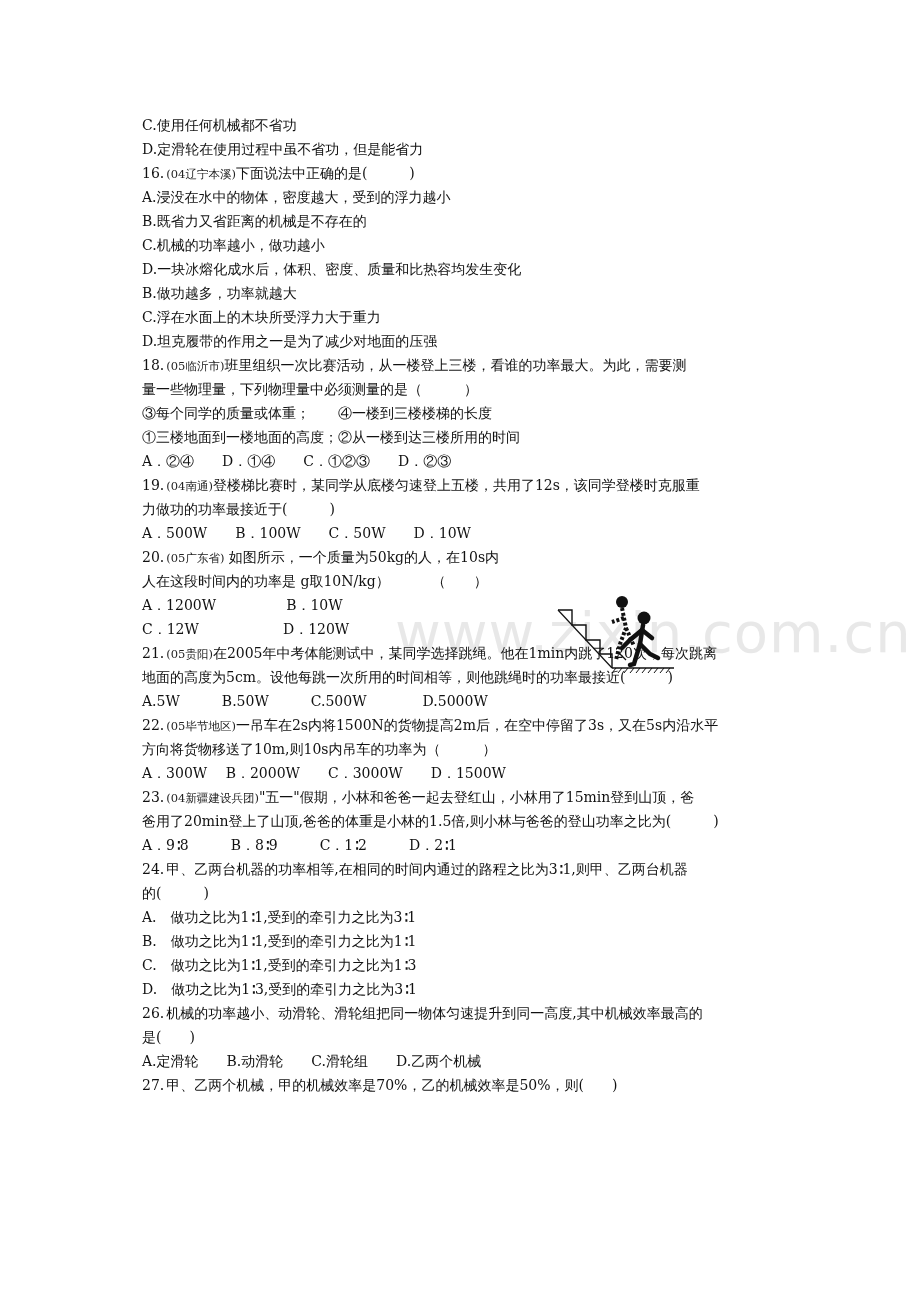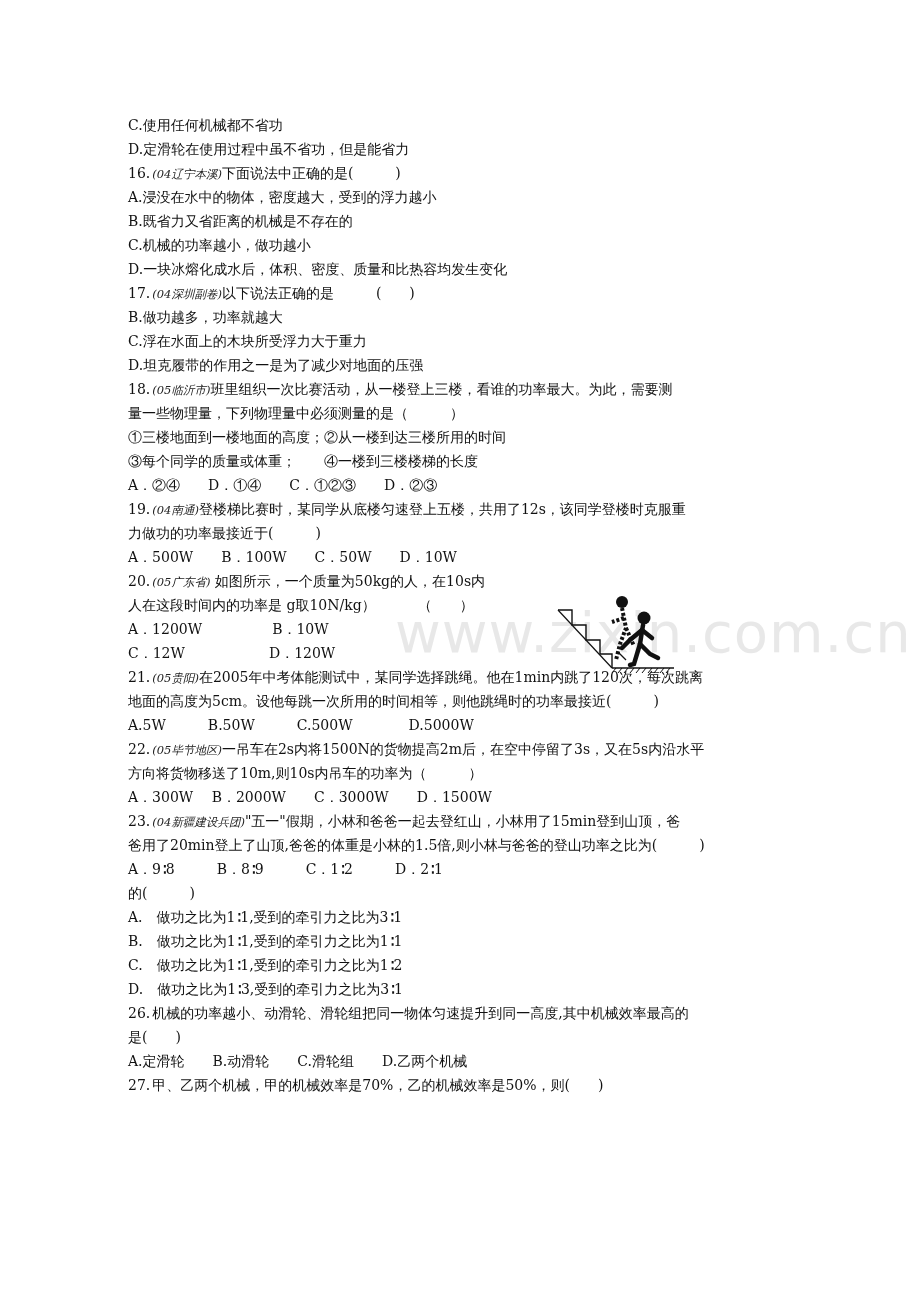--- a/index.html
+++ b/index.html
@@ -10,35 +10,34 @@
   body {
     width: 920px;
     height: 1302px;
     position: relative;
     overflow: hidden;
     font-family: "DejaVu Serif", "Liberation Serif", serif;
     color: #111111;
   }
   .page {
     position: absolute;
-    left: 128px;
+    left: 142px;
     top: 113px;
     width: 680px;
     font-size: 14px;
     line-height: 24px;
   }
   .line {
     white-space: nowrap;
     height: 24px;
   }
   .qnum {
     margin-right: 2px;
   }
   .src {
-    font-style: italic;
     font-size: 11.5px;
     color: #222;
   }
   .figure {
     position: absolute;
     left: 556px;
     top: 592px;
     width: 130px;
     height: 82px;
   }
@@ -60,49 +59,49 @@
 <div class="watermark">www.zixin.com.cn</div>
 
 <div class="page" id="page">
     <div class="line"><span>C.使用任何机械都不省功</span></div>
     <div class="line"><span>D.定滑轮在使用过程中虽不省功，但是能省力</span></div>
     <div class="line"><span class="qnum">16.</span><span class="src">(04辽宁本溪)</span><span>下面说法中正确的是(　　　)</span></div>
     <div class="line"><span>A.浸没在水中的物体，密度越大，受到的浮力越小</span></div>
     <div class="line"><span>B.既省力又省距离的机械是不存在的</span></div>
     <div class="line"><span>C.机械的功率越小，做功越小</span></div>
     <div class="line"><span>D.一块冰熔化成水后，体积、密度、质量和比热容均发生变化</span></div>
-    <div class="line"><span class="qnum">17.</span><span class="src">(04深圳副卷)</span><span>以下说法正确的是　　　(　　)</span></div>
     <div class="line"><span>B.做功越多，功率就越大</span></div>
     <div class="line"><span>C.浮在水面上的木块所受浮力大于重力</span></div>
     <div class="line"><span>D.坦克履带的作用之一是为了减少对地面的压强</span></div>
     <div class="line"><span class="qnum">18.</span><span class="src">(05临沂市)</span><span>班里组织一次比赛活动，从一楼登上三楼，看谁的功率最大。为此，需要测</span></div>
     <div class="line"><span>量一些物理量，下列物理量中必须测量的是（　　　）</span></div>
+    <div class="line"><span>③每个同学的质量或体重；　　④一楼到三楼楼梯的长度</span></div>
     <div class="line"><span>①三楼地面到一楼地面的高度；②从一楼到达三楼所用的时间</span></div>
-    <div class="line"><span>③每个同学的质量或体重；　　④一楼到三楼楼梯的长度</span></div>
     <div class="line"><span>A．②④　　D．①④　　C．①②③　　D．②③</span></div>
     <div class="line"><span class="qnum">19.</span><span class="src">(04南通)</span><span>登楼梯比赛时，某同学从底楼匀速登上五楼，共用了12s，该同学登楼时克服重</span></div>
     <div class="line"><span>力做功的功率最接近于(　　　)</span></div>
     <div class="line"><span>A．500W　　B．100W　　C．50W　　D．10W</span></div>
     <div class="line"><span class="qnum">20.</span><span class="src">(05广东省)</span><span> 如图所示，一个质量为50kg的人，在10s内</span></div>
     <div class="line"><span>人在这段时间内的功率是 g取10N/kg）　　　（　　）</span></div>
     <div class="line"><span>A．1200W　　　　　B．10W</span></div>
     <div class="line"><span>C．12W　　　　　　D．120W</span></div>
     <div class="line"><span class="qnum">21.</span><span class="src">(05贵阳)</span><span>在2005年中考体能测试中，某同学选择跳绳。他在1min内跳了120次，每次跳离</span></div>
     <div class="line"><span>地面的高度为5cm。设他每跳一次所用的时间相等，则他跳绳时的功率最接近(　　　)</span></div>
     <div class="line"><span>A.5W　　　B.50W　　　C.500W　　　　D.5000W</span></div>
     <div class="line"><span class="qnum">22.</span><span class="src">(05毕节地区)</span><span>一吊车在2s内将1500N的货物提高2m后，在空中停留了3s，又在5s内沿水平</span></div>
     <div class="line"><span>方向将货物移送了10m,则10s内吊车的功率为（　　　）</span></div>
     <div class="line"><span>A．300W　 B．2000W　　C．3000W　　D．1500W</span></div>
     <div class="line"><span class="qnum">23.</span><span class="src">(04新疆建设兵团)</span><span>"五一"假期，小林和爸爸一起去登红山，小林用了15min登到山顶，爸</span></div>
     <div class="line"><span>爸用了20min登上了山顶,爸爸的体重是小林的1.5倍,则小林与爸爸的登山功率之比为(　　　)</span></div>
     <div class="line"><span>A．9∶8　　　B．8∶9　　　C．1∶2　　　D．2∶1</span></div>
+    <div class="line"><span class="qnum">24.</span><span>甲、乙两台机器的功率相等,在相同的时间内通过的路程之比为3∶1,则甲、乙两台机器</span></div>
     <div class="line"><span>的(　　　)</span></div>
     <div class="line"><span>A.　做功之比为1∶1,受到的牵引力之比为3∶1</span></div>
     <div class="line"><span>B.　做功之比为1∶1,受到的牵引力之比为1∶1</span></div>
-    <div class="line"><span>C.　做功之比为1∶1,受到的牵引力之比为1∶2</span></div>
+    <div class="line"><span>C.　做功之比为1∶1,受到的牵引力之比为1∶3</span></div>
     <div class="line"><span>D.　做功之比为1∶3,受到的牵引力之比为3∶1</span></div>
     <div class="line"><span class="qnum">26.</span><span>机械的功率越小、动滑轮、滑轮组把同一物体匀速提升到同一高度,其中机械效率最高的</span></div>
     <div class="line"><span>是(　　)</span></div>
     <div class="line"><span>A.定滑轮　　B.动滑轮　　C.滑轮组　　D.乙两个机械</span></div>
     <div class="line"><span class="qnum">27.</span><span>甲、乙两个机械，甲的机械效率是70%，乙的机械效率是50%，则(　　)</span></div>
   </div>
 
 <svg class="figure" viewBox="0 0 130 82" xmlns="http://www.w3.org/2000/svg">
 
   <polyline points="2,18 16,18 16,33 30,33 30,48 44,48 44,62 56,62 56,76" fill="none" stroke="#111" stroke-width="1.4"></polyline>

